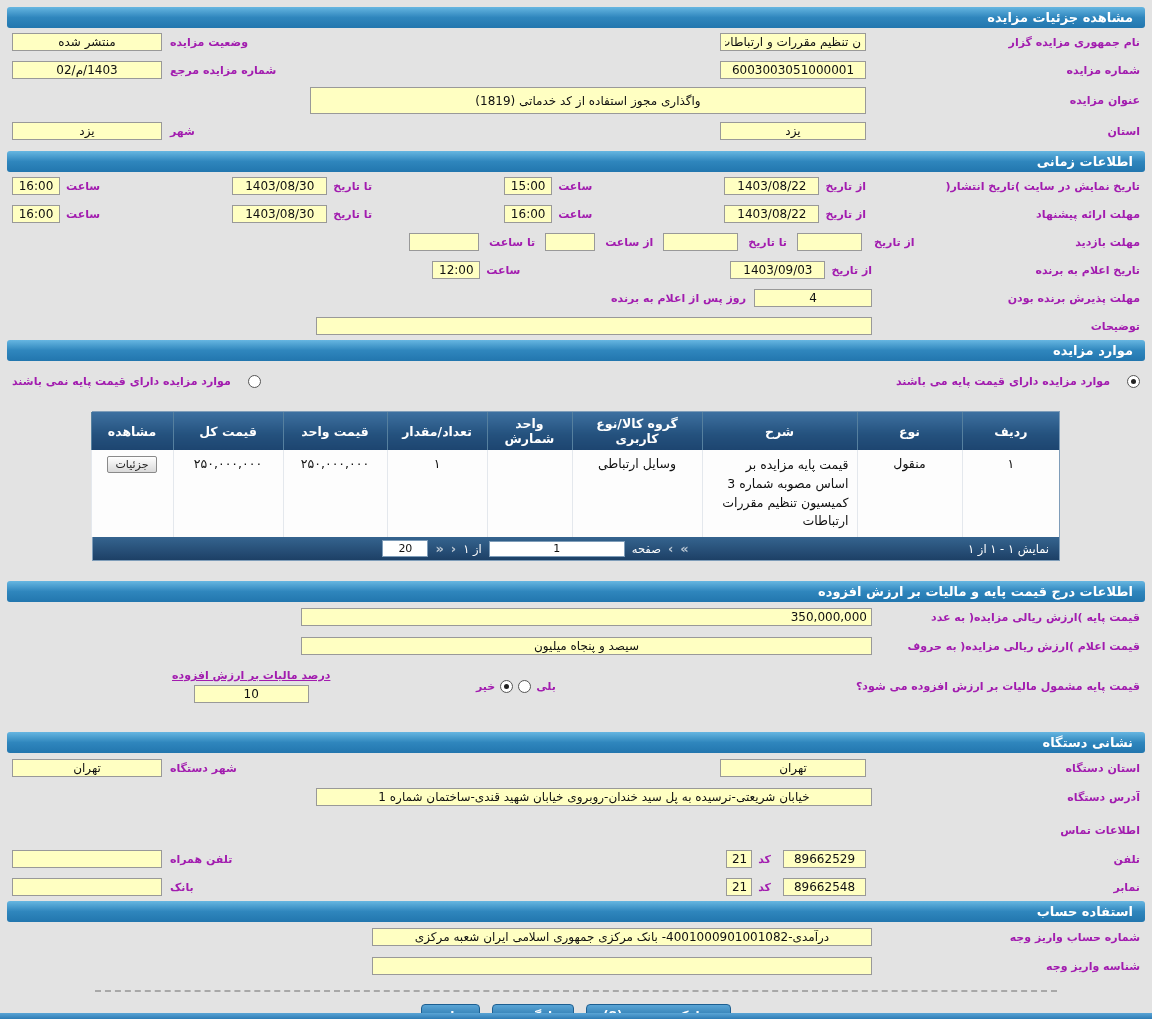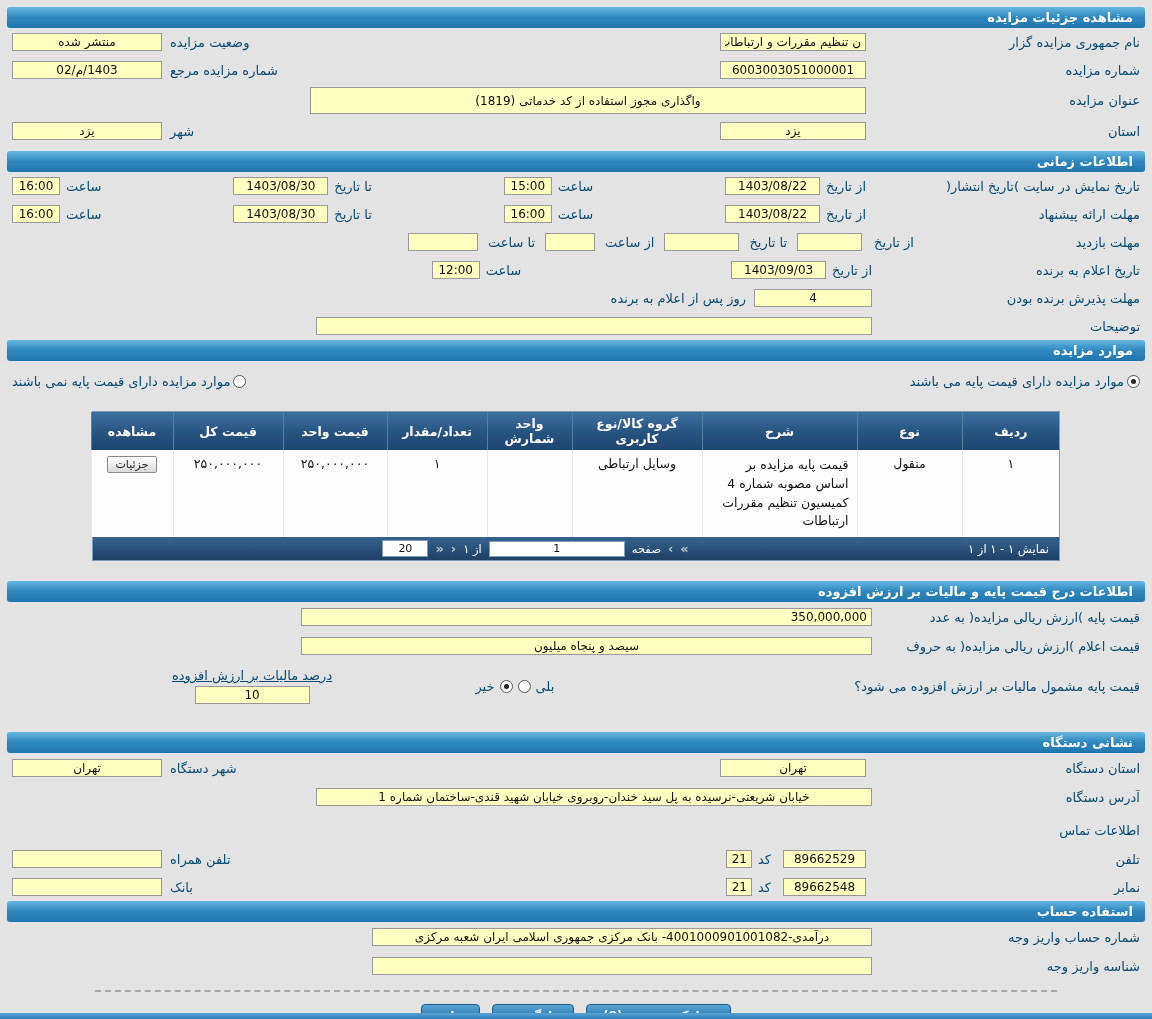--- a/index.html
+++ b/index.html
@@ -8,39 +8,39 @@
        position:relative;overflow:hidden;padding-top:7px;font-size:12px}
   .sec-header{margin:0 7px;height:21px;line-height:21px;border-radius:3px;padding:0 12px;
        background:linear-gradient(180deg,#66b6e1 0%,#2f86bd 50%,#2276ae 100%);
        color:#fff;font-weight:bold;font-size:13px}
   .mt6{margin-top:6px}.mt8{}.mt12{margin-top:20px}
   .row{display:flex;align-items:center;padding:3px 12px;min-height:28px}
   .g10{gap:10px}
   .sp{justify-content:space-between}
   .rh40{min-height:40px}
   .rh52{min-height:52px}
-  .lab{font-weight:normal;font-size:13px;white-space:nowrap;color:#0c4a6e}
+  .lab{font-weight:bold;font-size:11px;white-space:nowrap;color:#a21caf}
   .lab-col{width:268px;flex:none;overflow:hidden}
   .pair-r{display:flex;align-items:center;gap:6px}
   .pair-l{display:flex;align-items:center;gap:8px;margin-right:auto}
   .tg{display:flex;align-items:center;gap:6px}
   .inp{background:#ffffc2;border:1px solid #999;height:18px;color:#101010;direction:rtl;
        font:12px "DejaVu Sans",sans-serif;padding:0 4px}
   .c{text-align:center}
   .h27{height:27px}
   .w26{width:26px}.w48{width:48px}.w50{width:50px}.w65{width:65px}.w70{width:70px}
   .w75{width:75px}.w83{width:83px}.w95{width:95px}.w115{width:115px}.w118{width:118px}
   .w146{width:146px}.w150{width:150px}.w500{width:500px}.w556{width:556px}.w571{width:571px}
   .visit-lab{width:268px;flex:none;display:flex;justify-content:space-between;align-items:center;padding-left:2px}
   .gap210{margin-right:210px}
   .radio{width:13px;height:13px;flex:none;border:1px solid #555;border-radius:50%;background:#fff;
        display:inline-block;position:relative}
   .radio.sel::after{content:"";position:absolute;left:3px;top:3px;right:3px;bottom:3px;
        border-radius:50%;background:#222}
-  .radio-item{display:flex;align-items:center;gap:3px}
+  .radio-item{display:flex;align-items:center;gap:17px}
   .grid-wrap{width:968px;margin:10px auto 0;border:1px solid #7f9db9}
   table.grid{width:100%;border-collapse:collapse;table-layout:fixed}
   .grid th{background:linear-gradient(180deg,#3d70a0 0%,#24517d 60%,#1d4570 100%);color:#fff;
        font-size:12.5px;font-weight:bold;padding:3px 2px;height:38px;border-left:1px solid #56809f;
        vertical-align:middle}
   .grid td{background:#fdfdfd;border-left:1px solid #e4e8ed;vertical-align:top;text-align:center;
        font-size:12.5px;padding:6px 4px;height:84px}
   .grid td.tdesc{text-align:right;padding:6px 8px;line-height:1.5}
   .cw0{width:97px}.cw1{width:105px}.cw2{width:155px}.cw3{width:130px}.cw4{width:85px}
   .cw5{width:100px}.cw6{width:104px}.cw7{width:110px}.cw8{width:82px}
@@ -213,21 +213,21 @@
         <th class="cw5">تعداد/مقدار</th>
         <th class="cw6">قیمت واحد</th>
         <th class="cw7">قیمت کل</th>
         <th class="cw8">مشاهده</th>
       </tr>
     </thead>
     <tbody>
       <tr>
         <td>۱</td>
         <td>منقول</td>
-        <td class="tdesc">قیمت پایه مزایده بر اساس مصوبه شماره 4 کمیسیون تنظیم مقررات ارتباطات</td>
+        <td class="tdesc">قیمت پایه مزایده بر اساس مصوبه شماره 3 کمیسیون تنظیم مقررات ارتباطات</td>
         <td>وسایل ارتباطی</td>
         <td></td>
         <td>۱</td>
         <td>۲۵۰,۰۰۰,۰۰۰</td>
         <td>۲۵۰,۰۰۰,۰۰۰</td>
         <td>
           <button class="mini-btn">جزئیات</button>
         </td>
       </tr>
     </tbody>

